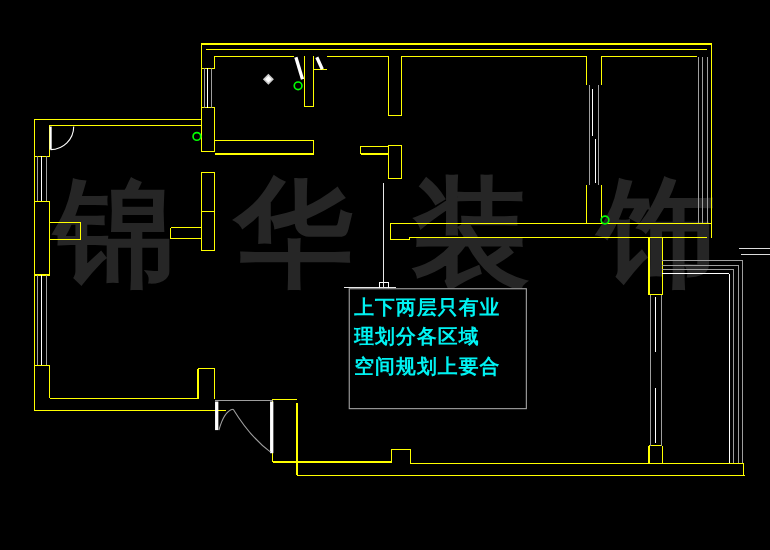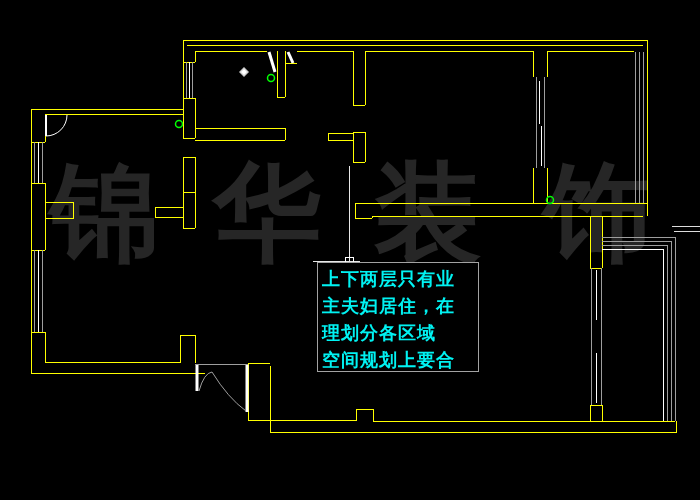--- a/index.html
+++ b/index.html
@@ -164,18 +164,17 @@
       <circle cx="550" cy="200" r="3.5"></circle>
     </g>
     <g>
       <path d="M244,67 L249,72 L244,77 L239,72 Z" fill="#cccccc"></path>
       <path d="M244,69 L247,72 L244,75 L241,72 Z" fill="#ffffff"></path>
     </g>
   </svg>
 
   <div class="anno">
     <div class="ln">上下两层只有业</div>
-    <div class="ln">主夫妇居住，在</div>
     <div class="ln">理划分各区域</div>
     <div class="ln">空间规划上要合</div>
   </div>
 
 </div>
 
 </body></html>

